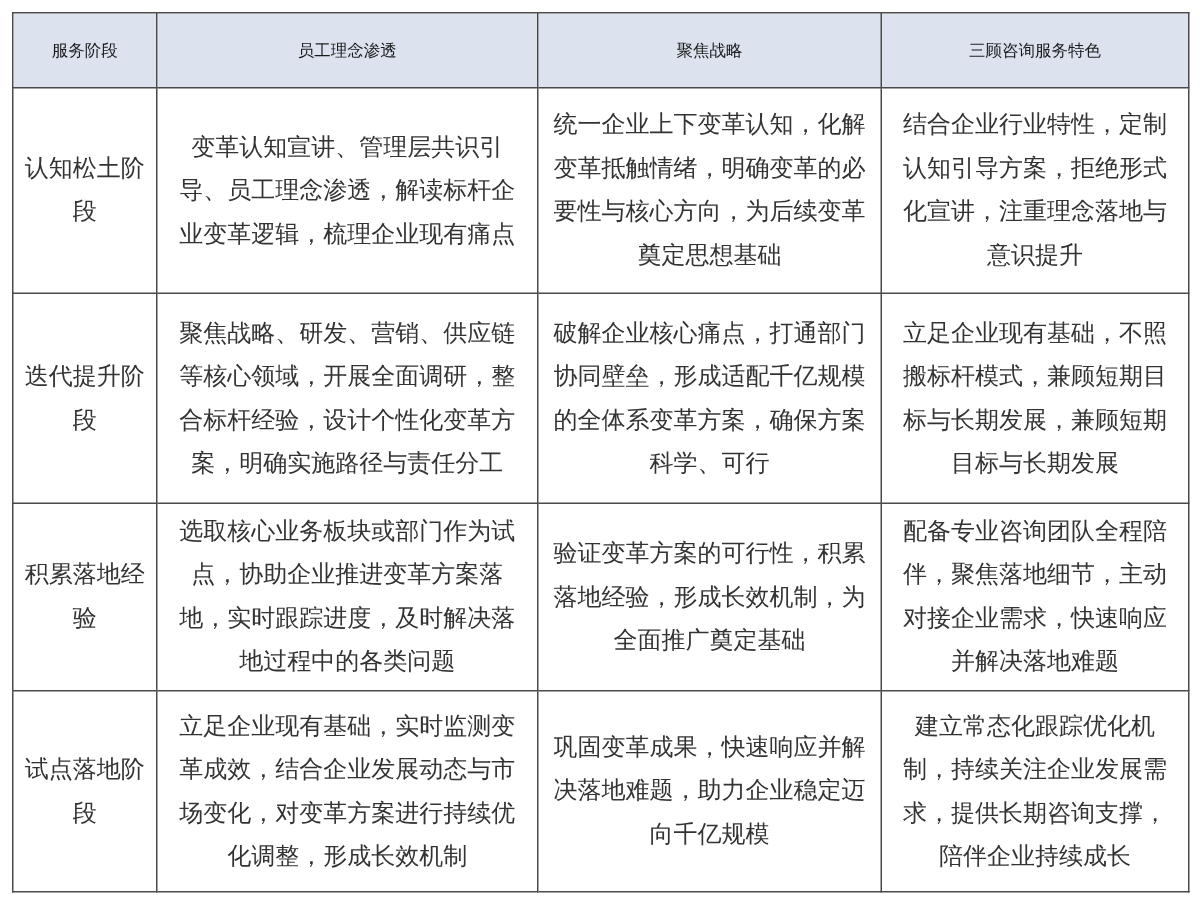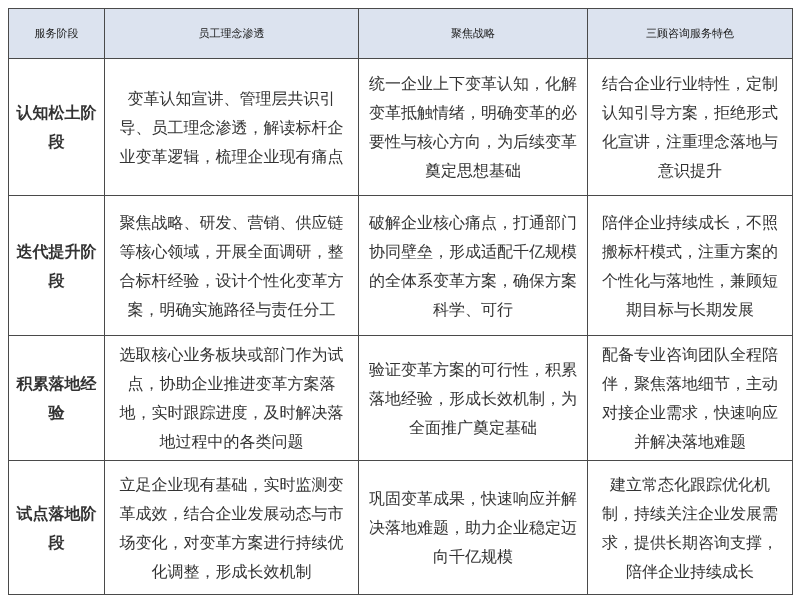--- a/index.html
+++ b/index.html
@@ -42,21 +42,20 @@
       padding: 2px 4px;
     }
     .service-table tbody td {
       font-size: 16px;
       line-height: 29px;
       padding: 4px 8px;
       color: var(--text, #333333);
     }
     .service-table tbody td.stage-cell {
       padding: 4px 4px;
-      font-weight: bold;
     }
     .service-table tbody tr:nth-child(1) { height: 137px; }
     .service-table tbody tr:nth-child(2) { height: 140px; }
     .service-table tbody tr:nth-child(3) { height: 123px; }
     .service-table tbody tr:nth-child(4) { height: 134px; }
   </style>
 </head>
 <body>
 
 <div class="table-wrap">
@@ -79,21 +78,21 @@
       <tr>
         <td class="stage-cell">认知松土阶段</td>
         <td>变革认知宣讲、管理层共识引导、员工理念渗透，解读标杆企业变革逻辑，梳理企业现有痛点</td>
         <td>统一企业上下变革认知，化解变革抵触情绪，明确变革的必要性与核心方向，为后续变革奠定思想基础</td>
         <td>结合企业行业特性，定制认知引导方案，拒绝形式化宣讲，注重理念落地与意识提升</td>
       </tr>
       <tr>
         <td class="stage-cell">迭代提升阶段</td>
         <td>聚焦战略、研发、营销、供应链等核心领域，开展全面调研，整合标杆经验，设计个性化变革方案，明确实施路径与责任分工</td>
         <td>破解企业核心痛点，打通部门协同壁垒，形成适配千亿规模的全体系变革方案，确保方案科学、可行</td>
-        <td>陪伴企业持续成长，不照搬标杆模式，注重方案的个性化与落地性，兼顾短期目标与长期发展</td>
+        <td>立足企业现有基础，不照搬标杆模式，兼顾短期目标与长期发展，兼顾短期目标与长期发展</td>
       </tr>
       <tr>
         <td class="stage-cell">积累落地经验</td>
         <td>选取核心业务板块或部门作为试点，协助企业推进变革方案落地，实时跟踪进度，及时解决落地过程中的各类问题</td>
         <td>验证变革方案的可行性，积累落地经验，形成长效机制，为全面推广奠定基础</td>
         <td>配备专业咨询团队全程陪伴，聚焦落地细节，主动对接企业需求，快速响应并解决落地难题</td>
       </tr>
       <tr>
         <td class="stage-cell">试点落地阶段</td>
         <td>立足企业现有基础，实时监测变革成效，结合企业发展动态与市场变化，对变革方案进行持续优化调整，形成长效机制</td>

